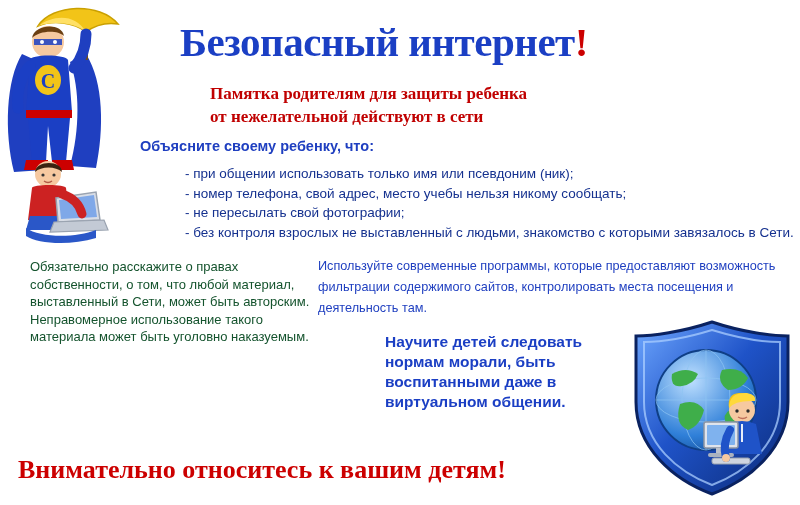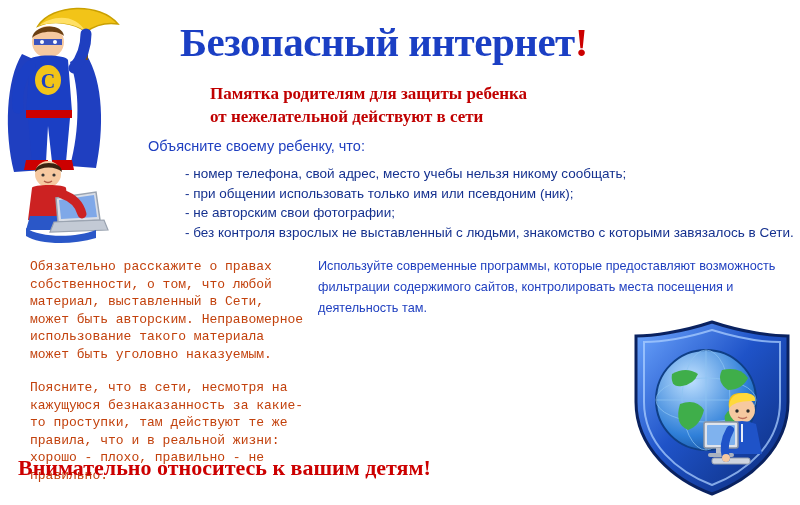--- a/index.html
+++ b/index.html
@@ -58,24 +58,24 @@
     color: #c00000;
     font-weight: bold;
     font-size: 17px;
     line-height: 23px;
     font-family: "Liberation Serif", serif;
   }
 
   
   .explain-lead {
     position: absolute;
-    left: 148px;
+    left: 140px;
     top: 138px;
     color: #1f3fc0;
-    font-weight: normal;
+    font-weight: bold;
     font-size: 14.5px;
   }
 
   
   .bullets {
     position: absolute;
     left: 185px;
     top: 164px;
     width: 610px;
     color: #15318f;
@@ -85,24 +85,23 @@
   .bullets div {
     white-space: nowrap;
   }
 
   
   .left-col {
     position: absolute;
     left: 30px;
     top: 258px;
     width: 280px;
-    color: #c2410c;
+    color: #14532d;
     font-size: 13px;
     line-height: 17.5px;
-    font-family: Liberation Mono, monospace;
   }
   .left-col p {
     margin: 0 0 16px 0;
   }
 
   
   .right-top {
     position: absolute;
     left: 318px;
     top: 256px;
@@ -125,21 +124,21 @@
   }
 
   
   .bottom-line {
     position: absolute;
     left: 18px;
     top: 455px;
     width: 650px;
     color: #cc0000;
     font-weight: bold;
-    font-size: 22px;
+    font-size: 26px;
     font-family: "Liberation Serif", serif;
     white-space: nowrap;
   }
 
   
   .shield-art {
     position: absolute;
     left: 630px;
     top: 318px;
     width: 165px;
@@ -206,33 +205,33 @@
   </div>
 
   <div class="subtitle">
     <div>Памятка родителям для защиты ребенка</div>
     <div>от нежелательной действуют в сети</div>
   </div>
 
   <div class="explain-lead">Объясните своему ребенку, что:</div>
 
   <div class="bullets">
+    <div>- при общении использовать только имя или псевдоним (ник);</div>
     <div>- номер телефона, свой адрес, место учебы нельзя никому сообщать;</div>
-    <div>- при общении использовать только имя или псевдоним (ник);</div>
-    <div>- не авторским свои фотографии;</div>
+    <div>- не пересылать свой фотографии;</div>
     <div>- без контроля взрослых не выставленный с людьми, знакомство с которыми завязалось в Сети.</div>
   </div>
 
   <div class="left-col">
     <p>Обязательно расскажите о правах собственности, о том, что любой материал, выставленный в Сети, может быть авторским. Неправомерное использование такого материала может быть уголовно наказуемым.</p>
-    <p>Поясните, что в сети, несмотря на кажущуюся безнаказанность за какие-то проступки, там действуют те же правила, что и в реальной жизни: хорошо - плохо, правильно - не правильно.</p>
   </div>
 
   <div class="right-top">Используйте современные программы, которые предоставляют возможность фильтрации содержимого сайтов, контролировать места посещения и деятельность там.</div>
 
+  <div class="teach-block">Научите детей следовать нормам морали, быть воспитанными даже в виртуальном общении.</div>
 
   <div class="bottom-line">Внимательно относитесь к вашим детям!</div>
 
   <div class="shield-art">
     <svg width="165" height="180" viewBox="0 0 165 180" xmlns="http://www.w3.org/2000/svg">
       <defs>
         <linearGradient id="shieldGrad" x1="0" y1="0" x2="1" y2="1">
           <stop offset="0%" stop-color="#6fa8ff"></stop>
           <stop offset="45%" stop-color="#1f53c8"></stop>
           <stop offset="100%" stop-color="#0b2a78"></stop>

